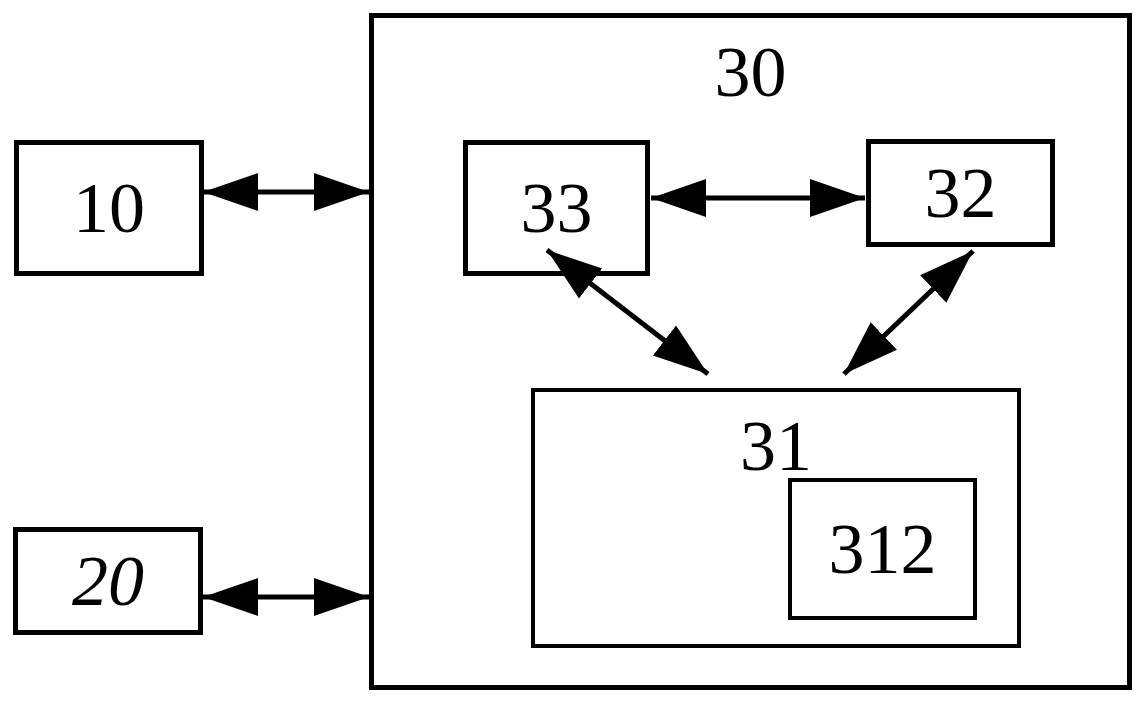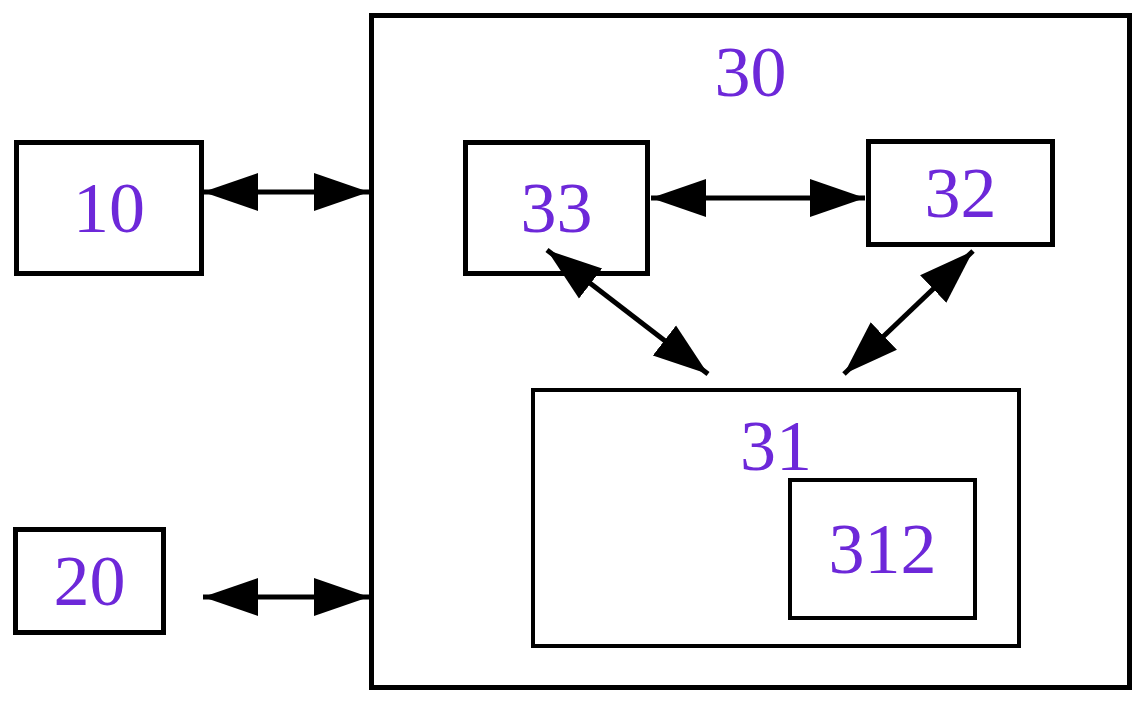--- a/index.html
+++ b/index.html
@@ -21,21 +21,21 @@
     box-sizing: border-box;
     background: #ffffff;
     border: 5px solid #000000;
   }
   .block.thin {
     border-width: 4px;
   }
   .label {
     font-size: 72px;
     line-height: 1;
-    color: #6d28d9;
+    color: #000000;
     white-space: nowrap;
     user-select: none;
   }
   .center-label {
     position: absolute;
     inset: 0;
     display: flex;
     align-items: center;
     justify-content: center;
   }
@@ -53,21 +53,21 @@
   .arrow-layer {
     position: absolute;
     left: 0;
     top: 0;
     width: 1147px;
     height: 707px;
     pointer-events: none;
   }
   
   #block-10  { left: 14px;  top: 140px; width: 190px; height: 136px; }
-  #block-20  { left: 13px;  top: 527px; width: 153px; height: 108px; }
+  #block-20  { left: 13px;  top: 527px; width: 190px; height: 108px; font-style: italic; }
   #block-30  { left: 369px; top: 13px;  width: 763px; height: 677px; }
   #block-33  { left: 463px; top: 140px; width: 187px; height: 136px; }
   #block-32  { left: 866px; top: 139px; width: 189px; height: 108px; }
   #block-31  { left: 531px; top: 372px; width: 490px; height: 260px; margin-top: 16px; }
   #block-311 { left: 588px; top: 478px; width: 187px; height: 110px; }
   #block-312 { left: 788px; top: 478px; width: 189px; height: 142px; }
 </style>
 </head>
 <body>
 

